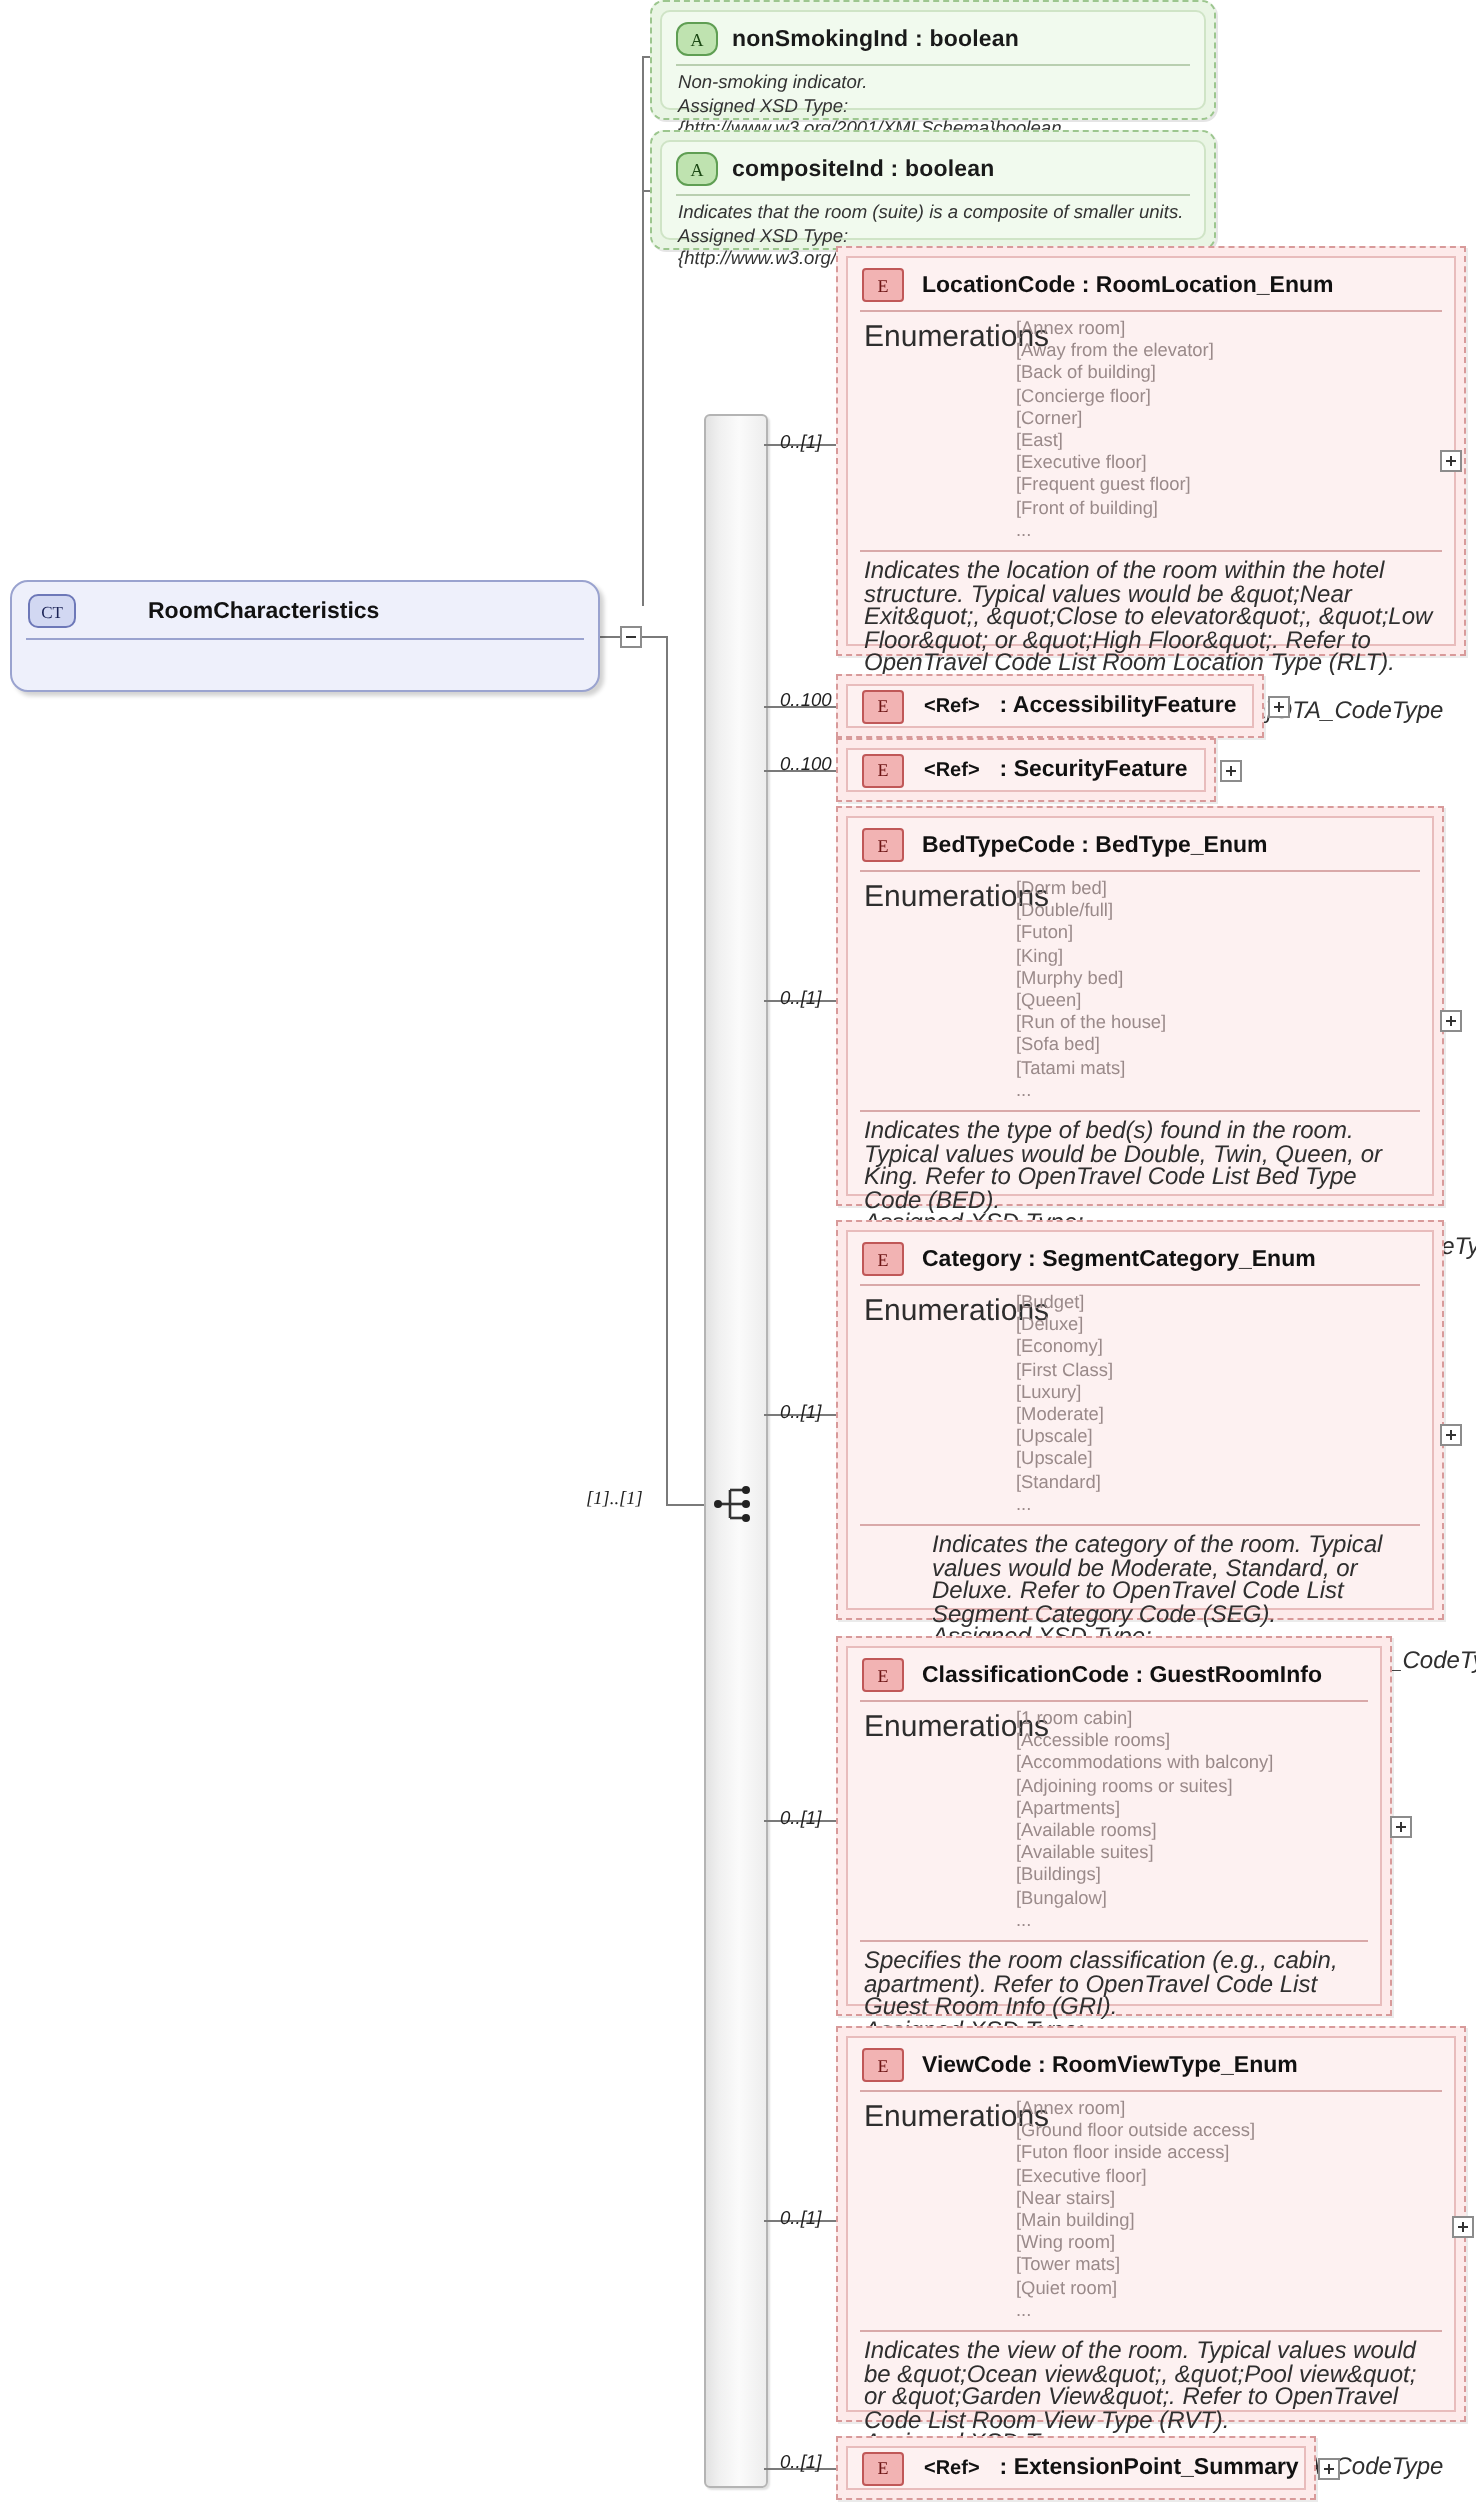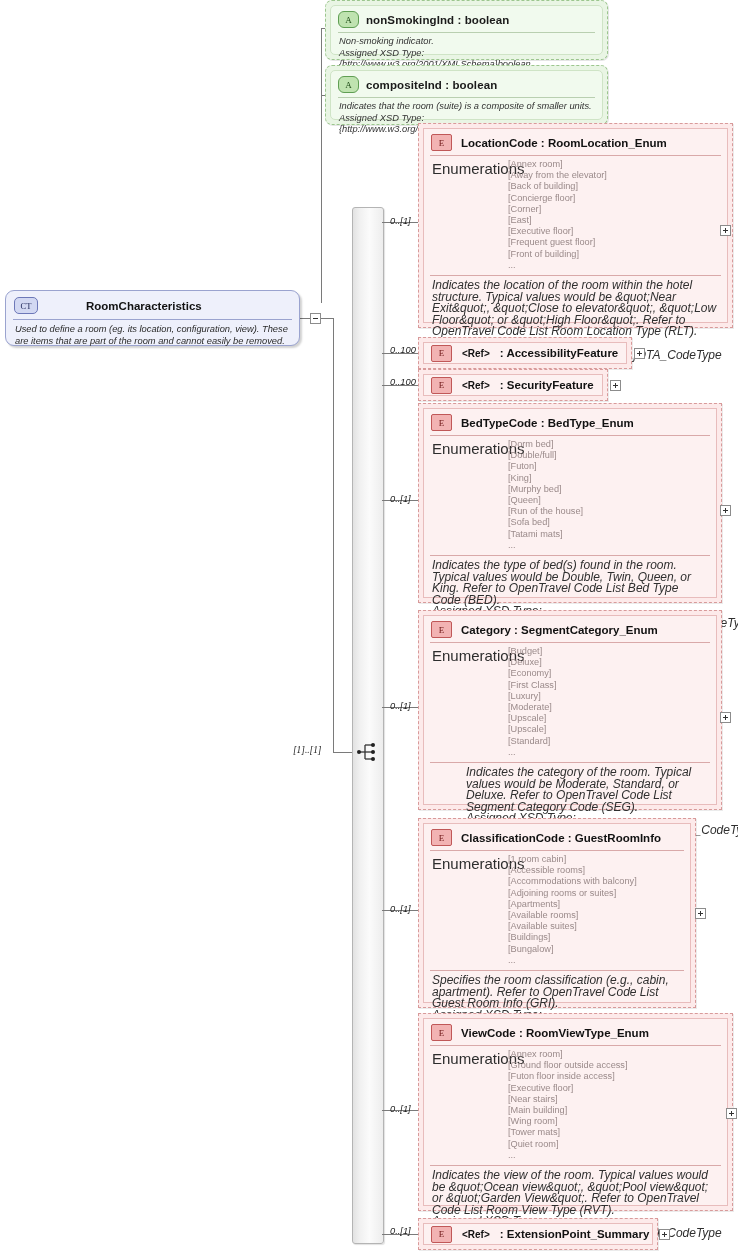--- a/index.html
+++ b/index.html
@@ -46,21 +46,21 @@
     font-family:"Liberation Serif", serif;
   }
 
   
   .ct-box{
     background:#eef0fb;
     border:1px solid #9aa3cf;
     border-radius:9px;
     box-shadow:2px 2px 2px rgba(0,0,0,.18);
   }
-  .ct-head{display:flex;align-items:center;gap:16px;padding:6px 9px 5px 8px;}
+  .ct-head{display:flex;align-items:center;gap:4px;padding:6px 9px 5px 8px;}
   .ct-title{font-size:11.5px;font-weight:bold;color:#121212;padding-left:32px;}
   .ct-sep{height:1px;background:#9aa3cf;margin:0 7px;}
   .ct-doc{
     padding:4px 9px 6px 9px;font-size:9.3px;font-style:italic;color:#2b2b2b;
     line-height:11.8px;
   }
   .badge-ct{
     width:22px;height:15px;border:1px solid #6d78b8;border-radius:5px;
     background:#d2d8f2;display:flex;align-items:center;justify-content:center;
     font-size:8.5px;color:#1b2356;flex:none;
@@ -208,21 +208,20 @@
 Assigned XSD Type: {http://www.w3.org/2001/XMLSchema}boolean</div>
     </div>
   </div>
 
   <div class="node ct-box" style="left:5px;top:290px;width:295px;height:56px;">
     <div class="ct-head">
       <div class="badge-ct">CT</div>
       <div class="ct-title">RoomCharacteristics</div>
     </div>
     <div class="ct-sep"></div>
-    <div class="ct-doc">Used to define a room (eg. its location, configuration, view).  These are items that are part of the room and cannot easily be removed.</div>
   </div>
 
   <div class="card" style="left:390px;top:216px;">0..[1]</div>
   <div class="node el-box" style="left:418px;top:123px;width:315px;height:205px;">
     <div class="el-inner">
       <div class="el-head">
         <div class="badge-e">E</div>
         <div class="el-title">LocationCode : RoomLocation_Enum</div>
       </div>
       <div class="el-sep"></div>

